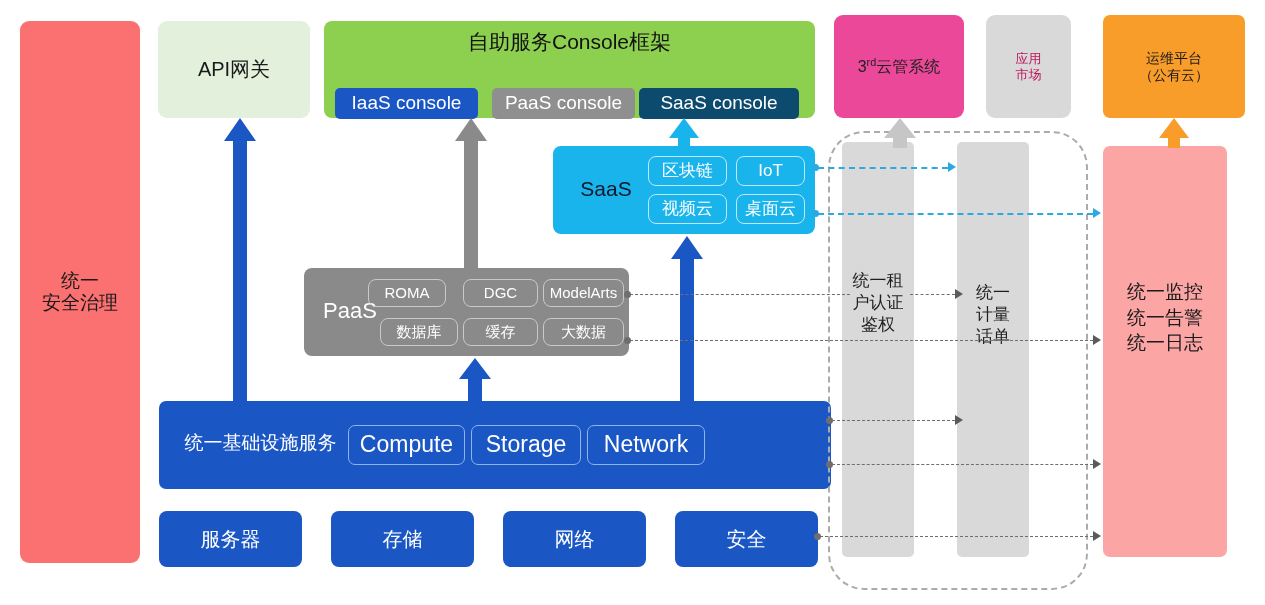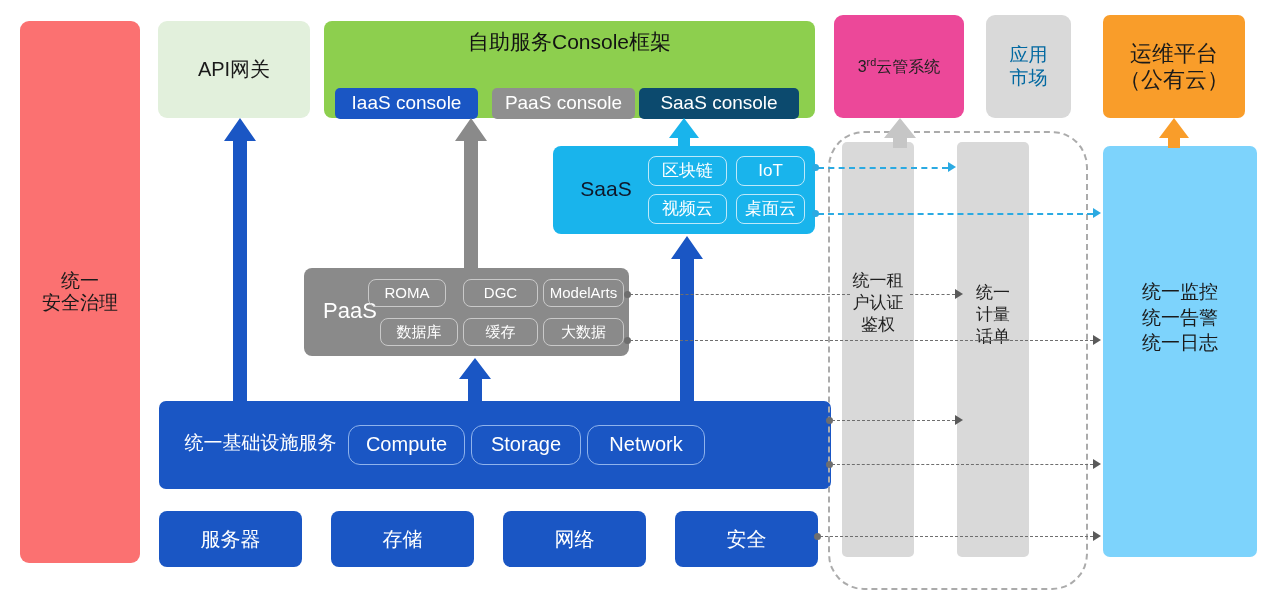--- a/index.html
+++ b/index.html
@@ -77,26 +77,26 @@
 
   
   #third-party {
     left: 834px; top: 15px; width: 130px; height: 103px;
     background: #ec4899; border-radius: 9px;
     color: #222; font-size: 16px;
   }
   #app-market {
     left: 986px; top: 15px; width: 85px; height: 103px;
     background: #D9D9D9; border-radius: 9px;
-    color: #0369a1; font-size: 19px;
+    color: #be185d; font-size: 13px;
   }
   #ops-platform {
     left: 1103px; top: 15px; width: 142px; height: 103px;
     background: #F99D2A; border-radius: 7px;
-    color: #1a1a1a; font-size: 22px;
+    color: #1a1a1a; font-size: 14px;
   }
 
   
   #saas-block {
     left: 553px; top: 146px; width: 262px; height: 88px;
     background: #19B4EC; border-radius: 8px;
     display: block;
   }
   #saas-label {
     position: absolute; left: 12px; top: 31px; width: 82px;
@@ -148,22 +148,22 @@
     background: #1A56C4; border-radius: 7px;
     display: block;
   }
   #infra-label {
     position: absolute; left: 14px; top: 31px; width: 175px;
     text-align: center; color: #ffffff; font-size: 19px;
   }
   .infra-chip {
     position: absolute; top: 24px; height: 38px;
     border: 1.7px solid #8FB3EC;
-    border-radius: 12px;
-    color: #ffffff; font-size: 20px;
+    border-radius: 7px;
+    color: #ffffff; font-size: 23px;
     display: flex; align-items: center; justify-content: center;
   }
   #infra-chip-0 { left: 189px; width: 115px; }
   #infra-chip-1 { left: 312px; width: 108px; }
   #infra-chip-2 { left: 428px; width: 116px; }
   #infra-chip-3 { left: 552px; width: 105px; }
 
   
   .hw-box {
     position: absolute; top: 511px; height: 56px;
@@ -196,22 +196,22 @@
     padding-top: 128px;
     box-sizing: border-box;
     line-height: 1.3;
     text-align: center;
   }
   #shared-col-auth { left: 842px; }
   #shared-col-meter { left: 957px; padding-top: 140px; }
 
   
   #ops-column {
-    left: 1103px; top: 146px; width: 154px; height: 411px;
-    background: #7dd3fc; border-radius: 7px;
+    left: 1103px; top: 146px; width: 124px; height: 411px;
+    background: #fca5a5; border-radius: 7px;
     color: #1a1a1a; font-size: 19px;
     align-items: flex-start; padding-top: 133px;
     line-height: 1.35;
     text-align: center;
   }
 
   
   .block-arrow {
     position: absolute;
   }

